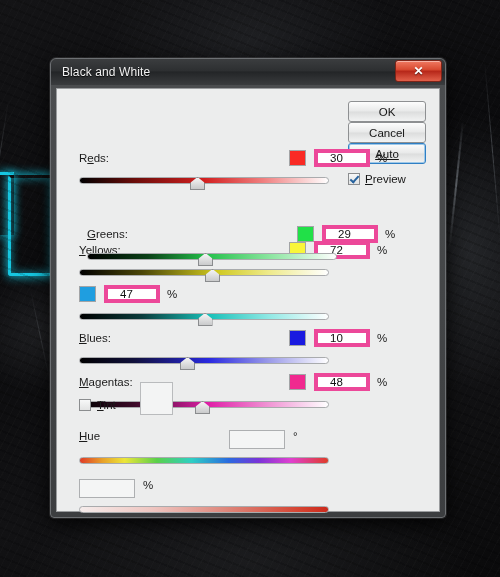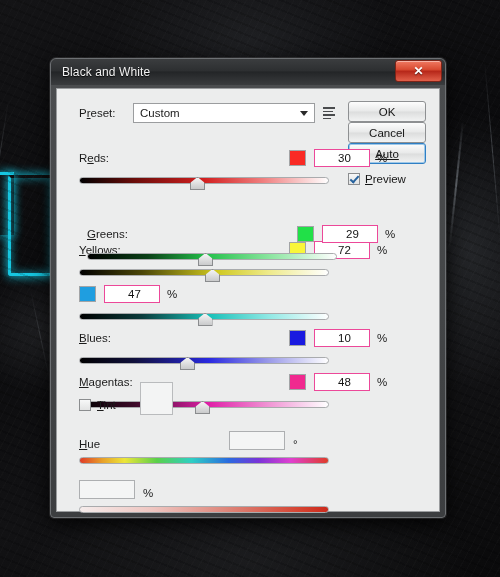--- a/index.html
+++ b/index.html
@@ -216,25 +216,25 @@
   .swatch {
     width: 17px; height: 16px;
     border: 1px solid #a2a4a6;
     box-sizing: border-box;
     margin-right: 8px;
     flex: none;
   }
   .value-field {
     width: 56px; height: 18px;
     background: #fff;
-    border: 1px solid #ec4899;
+    border: 4px solid #ec4899;
     box-sizing: border-box;
     font-size: 11.5px; color: #111;
     display: flex; align-items: center;
-    padding-left: 23px;
+    padding-left: 12px;
     cursor: text;
     flex: none;
   }
   .unit {
     font-size: 11.5px; color: #1b1b1b;
     margin-left: 7px;
     width: 12px;
     flex: none;
   }
   .track-wrap {
@@ -269,21 +269,21 @@
   #tint-swatch {
     width: 33px; height: 33px;
     background: #f3f4f4;
     border: 1px solid #b9bbbd;
     box-sizing: border-box;
     margin-left: 18px;
     margin-top: -12px;
     cursor: pointer;
   }
   .hs-group { position: absolute; left: 22px; width: 310px; }
-  .hs-head { display: flex; align-items: flex-end; height: 20px; }
+  .hs-head { display: flex; align-items: flex-start; height: 20px; }
   .hs-head .label { width: 150px; }
   .hs-field {
     width: 56px; height: 19px;
     background: #f4f5f5;
     border: 1px solid #adafb1;
     box-sizing: border-box;
     flex: none;
     cursor: text;
   }
   .hs-unit { font-size: 11.5px; color: #1b1b1b; margin-left: 8px; }
@@ -310,33 +310,20 @@
 
   <div id="titlebar">
     <div id="title-text">Black and White</div>
     <div id="close-button">
       <span>✕</span>
     </div>
   </div>
 
   <div id="dialog-body">
 
-    <div id="preset-row">
-      <div id="preset-label" class="label">P<u>r</u>eset:</div>
-      <div id="preset-select">
-        <span id="preset-value">Custom</span>
-        <span id="preset-arrow"></span>
-      </div>
-      <div id="preset-menu-icon">
-        <i></i>
-          <i></i>
-          <i></i>
-          <i></i>
-      </div>
-    </div>
 
     <div id="button-col">
       <div class="btn">OK</div>
       <div class="btn">Cancel</div>
       <div class="btn focused">
           <u>Auto</u>
         </div>
       <div id="preview-row">
         <div class="checkbox checked"></div>
         <span><u>P</u><span>review</span></span>

